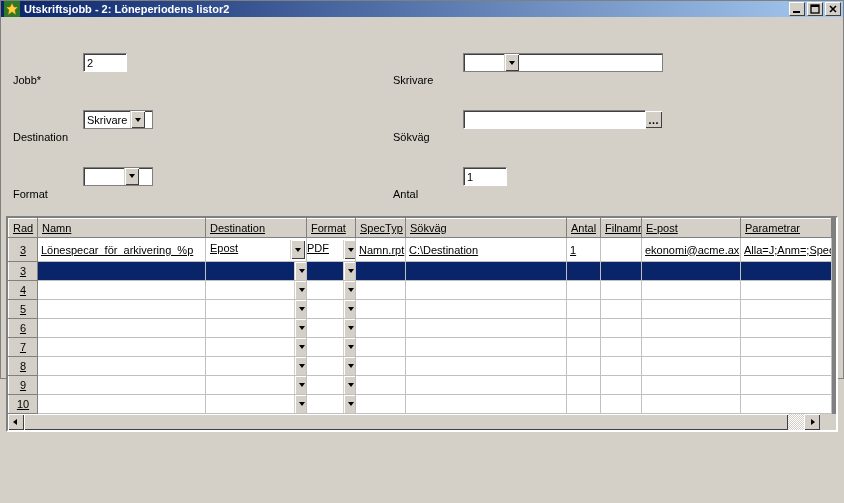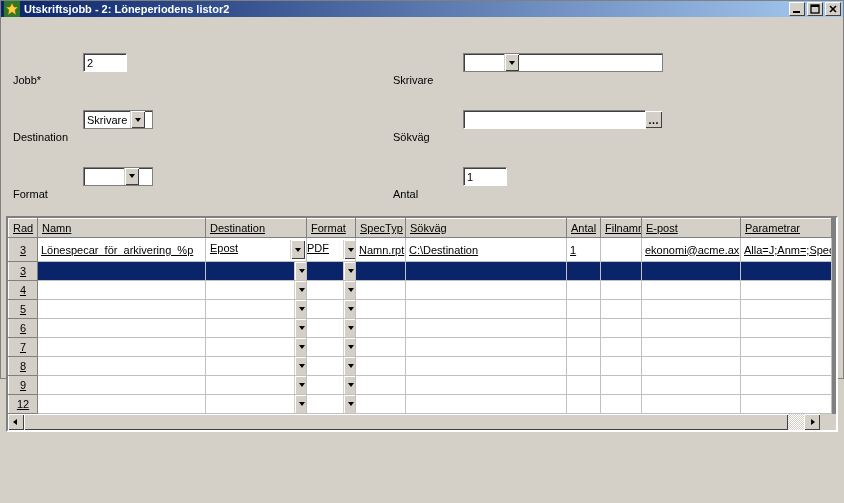--- a/index.html
+++ b/index.html
@@ -470,21 +470,21 @@
                 </div>
               </td>
               <td></td>
               <td></td>
               <td></td>
               <td></td>
               <td></td>
               <td></td>
             </tr>
             <tr>
-              <td class="rowhdr">12</td>
+              <td class="rowhdr">10</td>
               <td></td>
               <td style="padding: 0px;">
                 <div class="cell-dd">
                   <span class="cv"></span>
                   <span class="dd-btn"></span>
                 </div>
               </td>
               <td style="padding: 0px;">
                 <div class="cell-dd">
                   <span class="cv"></span>

